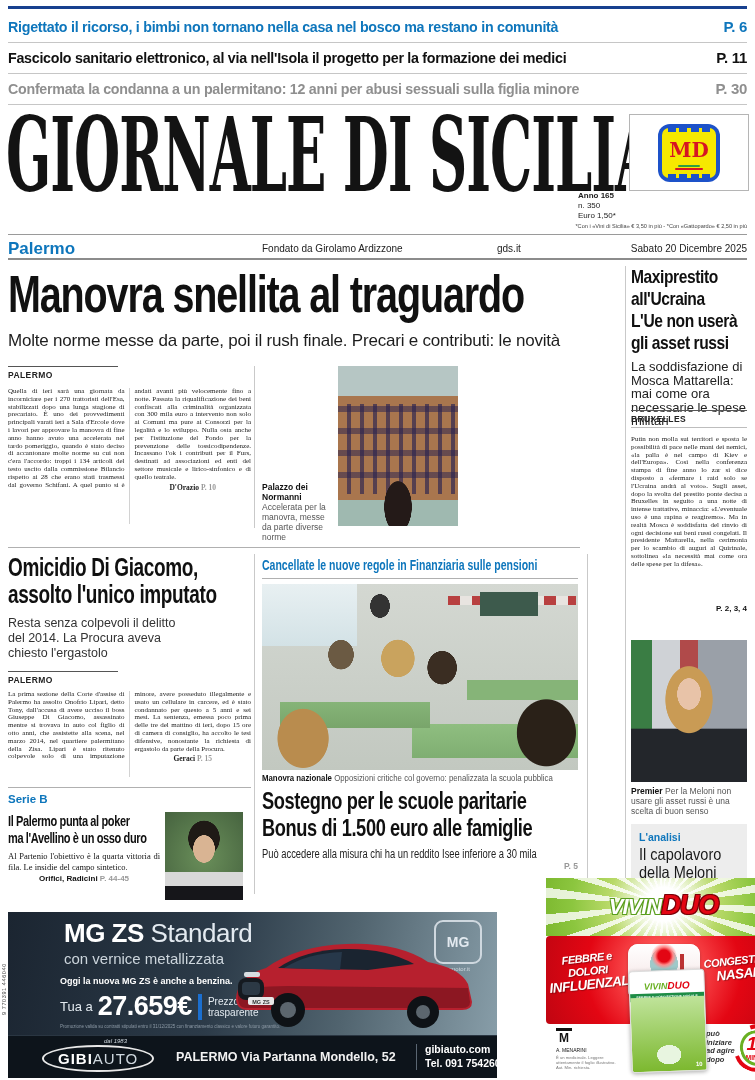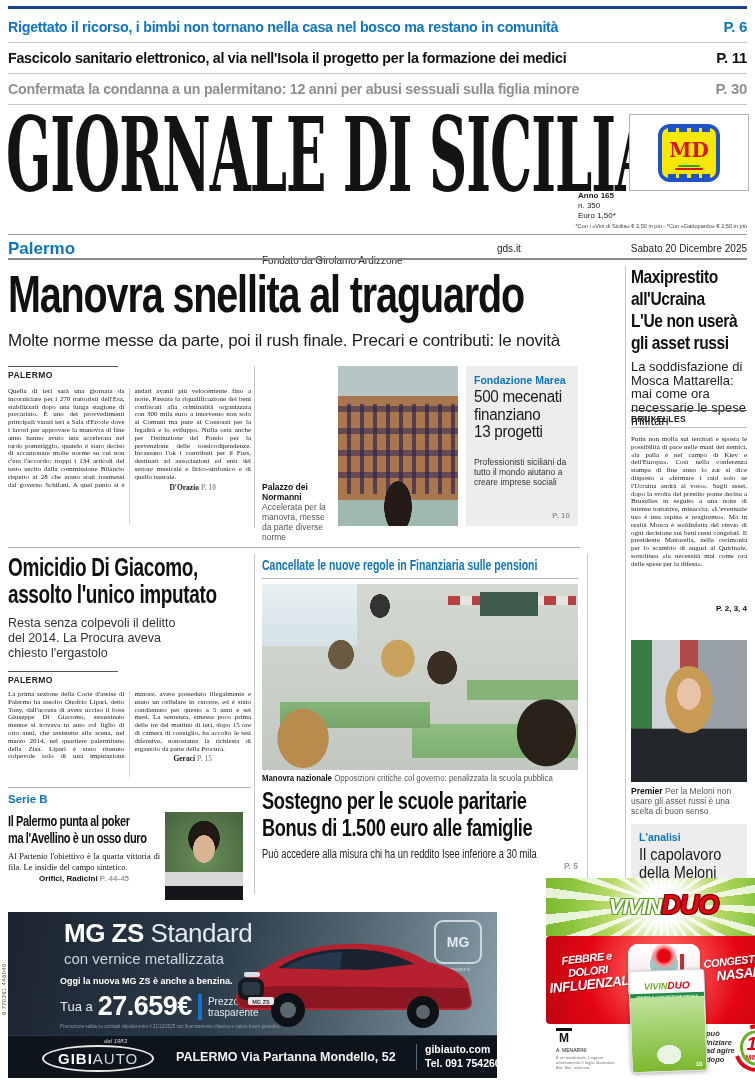--- a/index.html
+++ b/index.html
@@ -230,21 +230,21 @@
   </div>
   <div class="edition">
     <div class="b">Anno 165</div>
     <div>n. 350</div>
     <div>Euro 1,50*</div>
   </div>
   <div class="ednote">*Con i «Vini di Sicilia» € 3,50 in più - *Con «Gattopardo» € 2,50 in più</div>
 
   <div class="dateline">
     <span class="dl-city blue">Palermo</span>
-    <span class="dl-mid" style="left:254px;margin-top:12px;">Fondato da Girolamo Ardizzone</span>
+    <span class="dl-mid" style="left:254px;">Fondato da Girolamo Ardizzone</span>
     <span class="dl-mid" style="left:489px;">gds.it</span>
     <span class="dl-date">Sabato 20 Dicembre 2025</span>
   </div>
   <div class="dl-bot"></div>
 
   <div class="lead-h line sx76">Manovra snellita al traguardo</div>
   <div class="lead-deck">Molte norme messe da parte, poi il rush finale. Precari e contributi: le novità</div>
 
   <div class="abs" style="left:8px;top:366px;width:243px;">
     <div class="kick ruled">PALERMO</div>
@@ -255,30 +255,20 @@
         <span class="pg pgref">P. 10</span>
       </div>
     </div>
   </div>
   <div class="vrule" style="left:254px;top:366px;height:162px;"></div>
   <div class="abs" style="left:262px;top:482px;width:70px;">
     <div class="capt-t">Palazzo dei Normanni</div>
     <div class="capt-x">Accelerata per la manovra, messe da parte diverse norme</div>
   </div>
   <div class="ph ph-palazzo"></div>
-  <div class="fondbox">
-    <div class="gbox-k blue">Fondazione Marea</div>
-    <div class="fond-h" style="margin-top:2px;">
-      <div class="line sx95">500 mecenati</div>
-      <div class="line sx95">finanziano</div>
-      <div class="line sx95">13 progetti</div>
-    </div>
-    <div style="font-size:8.5px;line-height:10px;color:#333;margin-top:16px;">Professionisti siciliani da tutto il mondo aiutano a creare imprese sociali</div>
-    <div style="position:absolute;right:8px;bottom:6px;font-size:8px;" class="pgref">P. 10</div>
-  </div>
 
   <div class="hrule" style="left:8px;top:547px;width:572px;"></div>
 
   <div class="abs" style="left:8px;top:554px;width:243px;">
     <div class="sec-h" style="font-size:25px;line-height:27px;">
       <div class="line sx76">Omicidio Di Giacomo,</div>
       <div class="line sx76">assolto l'unico imputato</div>
     </div>
     <div style="width:172px;font-size:12.5px;line-height:15px;color:#333;margin-top:8px;">Resta senza colpevoli il delitto del 2014. La Procura aveva chiesto l'ergastolo</div>
     <div class="kick ruled" style="margin-top:10px;">PALERMO</div>

